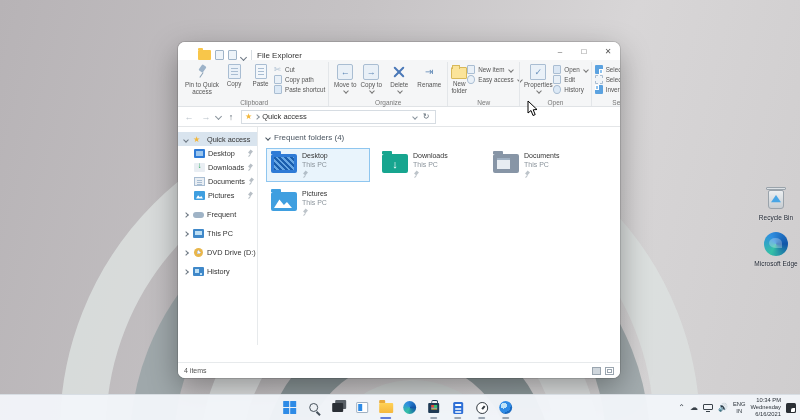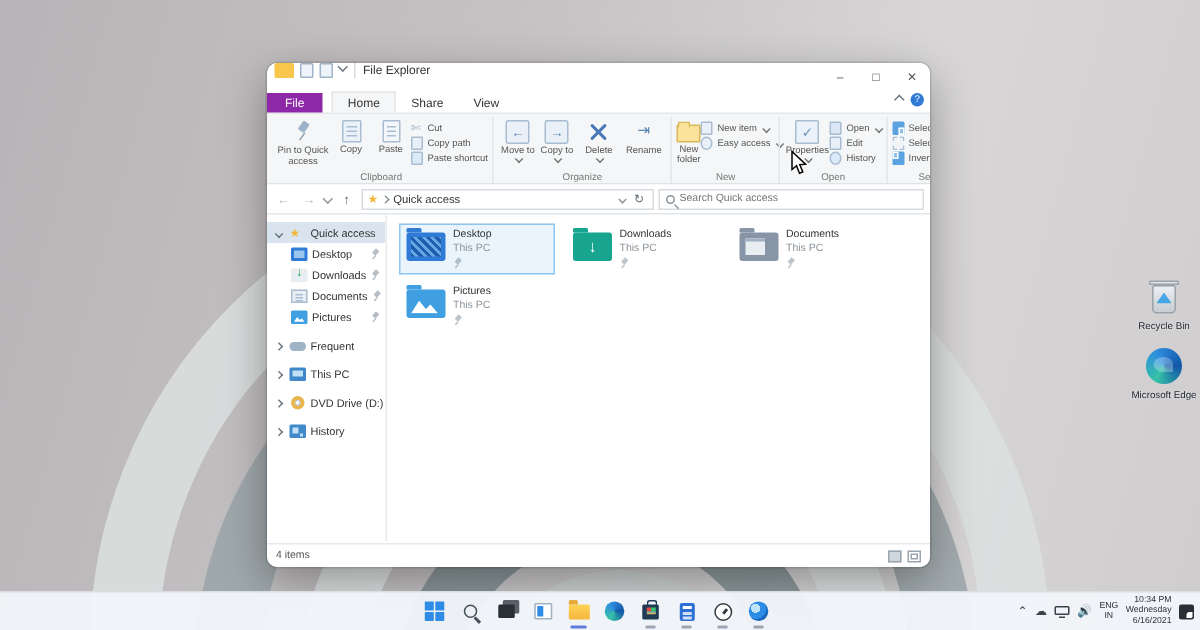--- a/index.html
+++ b/index.html
@@ -20,21 +20,21 @@
   .desk-ico .glyph { width:26px; height:26px; margin:0 auto 2px; position:relative; }
   .desk-ico .lbl { font-size:6.5px; color:#1d2430; text-shadow:0 0 2px rgba(255,255,255,.7); line-height:1.2; }
   .bin-body { position:absolute; left:5px; top:4px; width:16px; height:19px; background:linear-gradient(#eceff1,#c7cdd2); border-radius:2px 2px 3px 3px; border:1px solid #9aa3ab; }
   .bin-body:after { content:""; position:absolute; left:2px; top:4px; width:10px; height:9px; background:#2e9be6; clip-path:polygon(50% 0,100% 80%,0 80%); opacity:.85; }
   .bin-lid { position:absolute; left:3px; top:1px; width:20px; height:3px; background:#dde2e6; border:1px solid #9aa3ab; border-radius:1px; }
   .edge-ball { width:24px; height:24px; margin:0 auto; border-radius:50%; background:conic-gradient(from 210deg,#35c1a6,#2f8ee0,#1256a8,#35c1a6); position:relative; }
   .edge-ball:after { content:""; position:absolute; left:5px; top:6px; width:13px; height:10px; border-radius:50% 50% 0 50%; background:rgba(255,255,255,.28); }
 
   
   .win { position:absolute; left:178px; top:42px; width:442px; height:336px; background:#fff; border-radius:7px; box-shadow:0 10px 30px rgba(0,0,0,.35), 0 0 0 1px rgba(0,0,0,.12); overflow:hidden; }
-  .titlebar { height:18px; display:flex; align-items:flex-start; padding-left:5px; background:#fff; }
+  .titlebar { height:18px; display:flex; align-items:flex-end; padding-left:20px; background:#fff; }
   .qat-folder { width:13px; height:10px; background:#f8c64a; border-radius:1px; position:relative; }
   .qat-folder:before { content:""; position:absolute; left:0; top:-2px; width:5px; height:2px; background:#f8c64a; border-radius:1px 1px 0 0; }
   .qat-ic { width:9px; height:10px; border:1px solid #9fb4c8; background:#eef4f9; margin-left:4px; border-radius:1px; }
   .chev { display:inline-block; width:5px; height:5px; border-right:1px solid #6b7682; border-bottom:1px solid #6b7682; transform:rotate(45deg); }
   .chev.right { transform:rotate(-45deg); }
   .titlebar .sep { width:1px; height:10px; background:#d7dde2; margin:0 5px; }
   .title-text { font-size:8px; color:#333; }
   .win-controls { margin-left:auto; display:flex; height:18px; }
   .wc { width:24px; height:18px; display:flex; align-items:center; justify-content:center; font-size:8px; color:#555; }
 
@@ -223,30 +223,20 @@
     <span class="chev" style="margin-left:4px;"></span>
     <div class="sep"></div>
     <div class="title-text">File Explorer</div>
     <div class="win-controls">
       <div class="wc">–</div>
       <div class="wc">□</div>
       <div class="wc">✕</div>
     </div>
   </div>
 
-  <div class="tabrow">
-    <div class="tab file">File</div>
-    <div class="tab active">Home</div>
-    <div class="tab">Share</div>
-    <div class="tab">View</div>
-    <div class="ribbon-right">
-      <span class="chev" style="transform:rotate(-135deg);"></span>
-      <div class="help-ico">?</div>
-    </div>
-  </div>
 
   <div class="ribbon">
 
     <div class="rgroup" style="width:168px;">
       <div class="bigbtn" style="width:38px;">
         <div class="bic pin-ic"></div>
         <span>Pin to Quick access</span>
       </div>
       <div class="bigbtn" style="width:26px;">
         <div class="bic doc" style="width:13px;height:15px;margin:0 auto 1px;"></div>
@@ -361,24 +351,20 @@
     <span class="chev" style="border-color:#8a949d;"></span>
     <span class="navb en">↑</span>
     <div class="addr-box">
       <span class="addr-star">★</span>
       <span class="chev right" style="width:4px;height:4px;border-color:#8a949d;"></span>
       <span>Quick access</span>
       <span class="spacer"></span>
       <span class="chev" style="width:4px;height:4px;border-color:#8a949d;"></span>
       <span class="refresh">↻</span>
     </div>
-    <div class="search-box">
-      <span class="mag"></span>
-      <input type="text" placeholder="Search Quick access" style="">
-    </div>
   </div>
 
   <div class="winbody">
     <div class="sidebar">
       <div class="srow sel">
         <span class="sexp"><span class="chev" style="width:4px;height:4px;"></span></span>
         <span class="mini mini-star">★</span>
         <span>Quick access</span>
       </div>
       <div class="srow child">
@@ -417,20 +403,24 @@
         <span>DVD Drive (D:) CCCC</span>
       </div>
       <div class="srow root">
         <span class="sexp"><span class="chev right" style="width:4px;height:4px;"></span></span>
         <span class="mini mini-net"></span>
         <span>History</span>
       </div>
     </div>
 
     <div class="content">
+      <div class="sec-head">
+        <span class="chev" style="width:4px;height:4px;border-color:#4a5560;"></span>
+        <span>Frequent folders (4)</span>
+      </div>
       <div class="tiles">
         <div class="tile sel">
           <div class="bfold f-desktop"></div>
           <div class="meta">
             <div>Desktop</div>
             <div class="loc">This PC</div>
             <div class="tpin"></div>
           </div>
         </div>
         <div class="tile">

